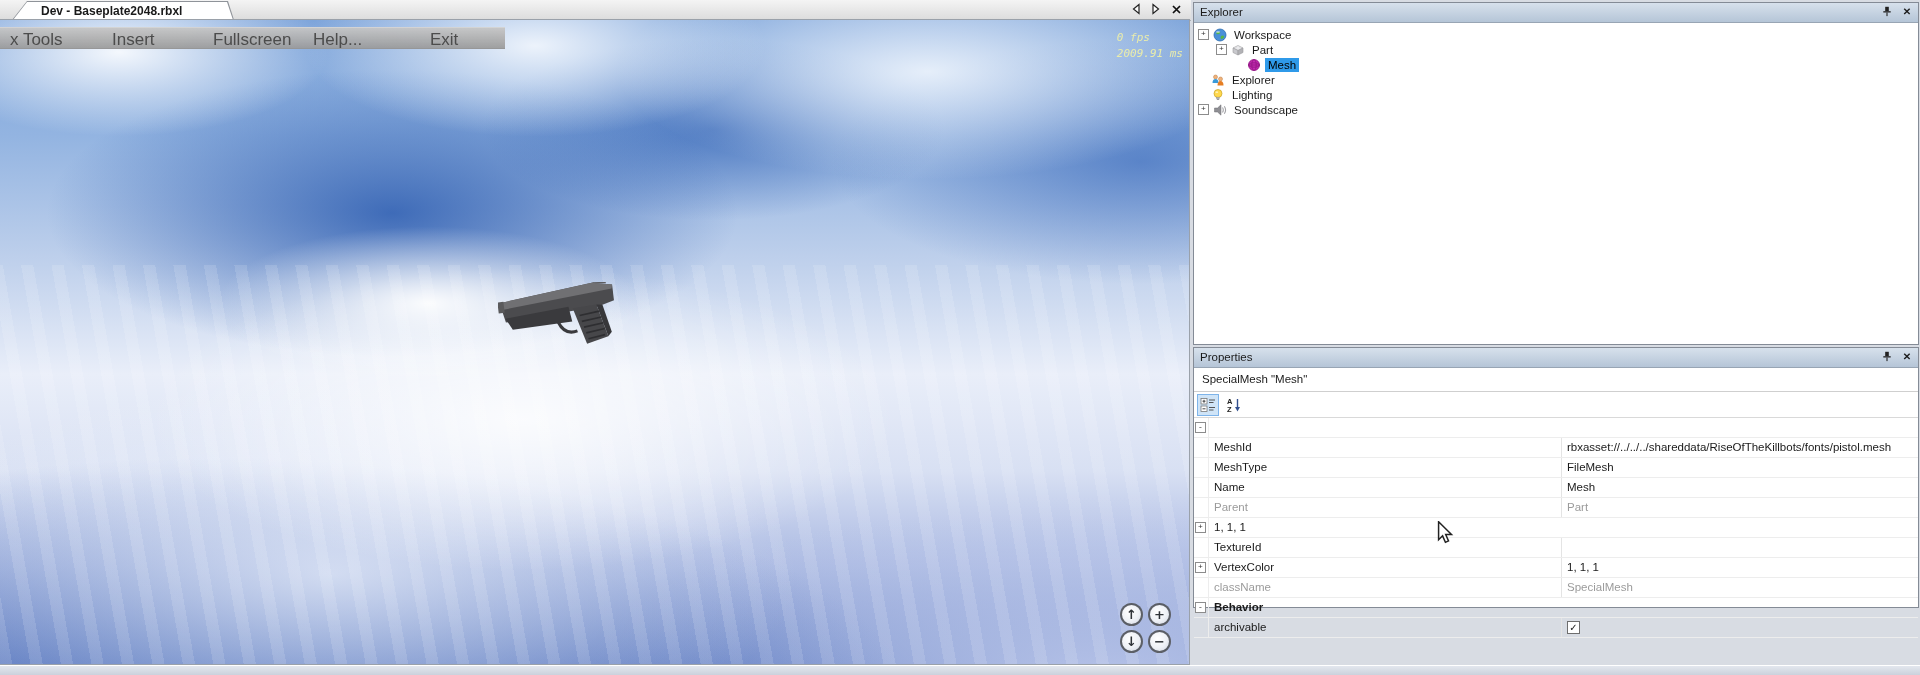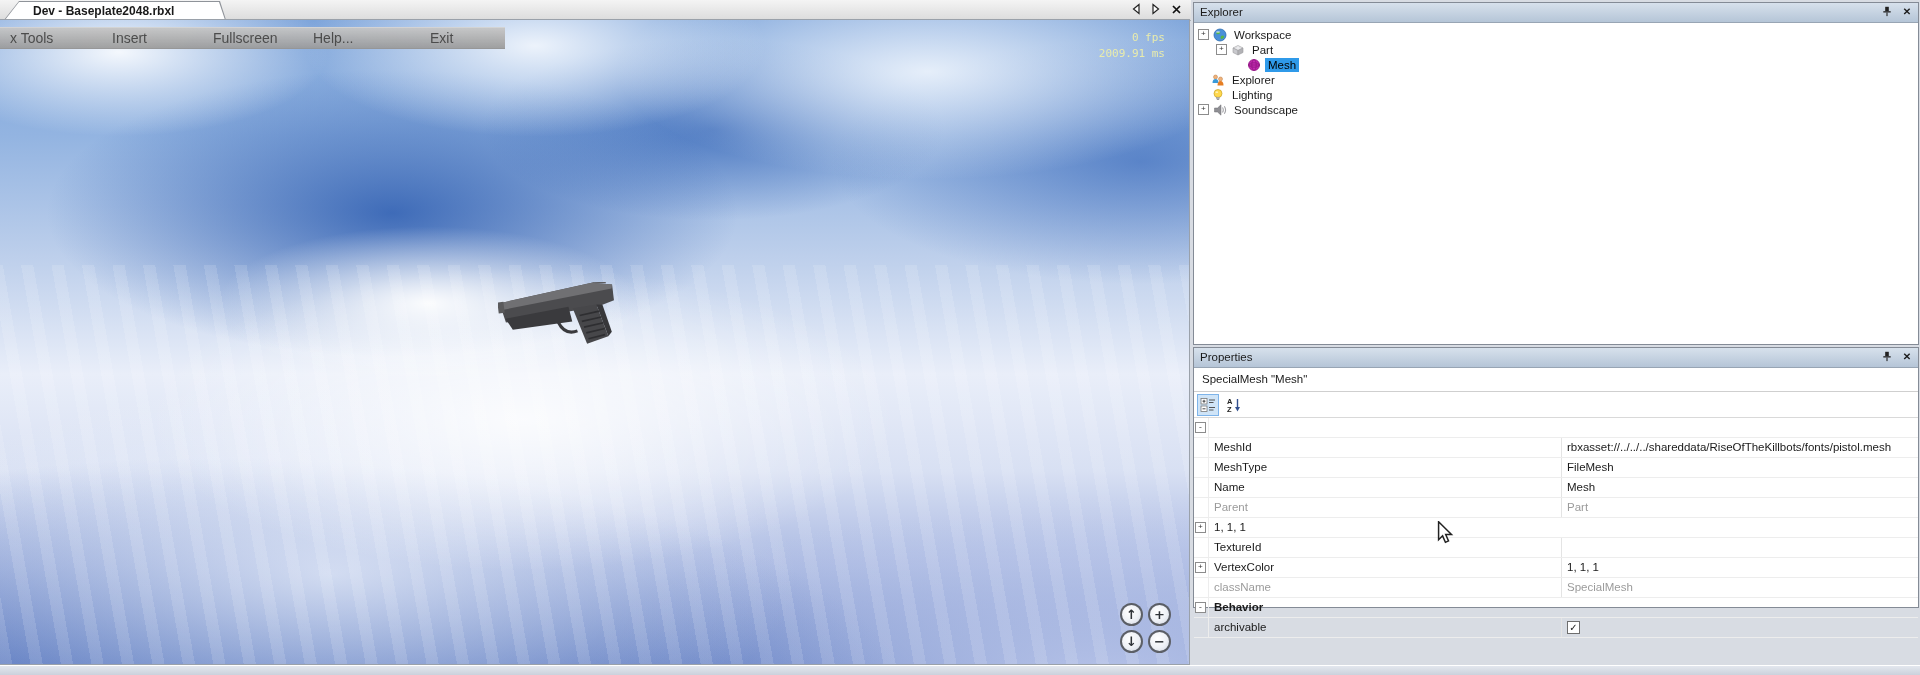--- a/index.html
+++ b/index.html
@@ -2,21 +2,21 @@
 <html><head>
 <meta charset="utf-8">
 <style>
   html,body{margin:0;padding:0;background:#b9bfc9;}
   .screen{position:relative;width:1920px;height:675px;overflow:hidden;background:#d8dce3;
           font-family:"Liberation Sans",sans-serif;color:#1a1a1a;}
 
   
   .tabbar{position:absolute;left:0;top:0;width:1191px;height:20px;
           background:linear-gradient(#f4f4f4,#dcdcdc);border-bottom:1px solid #aab0b8;}
-  .tab{position:absolute;left:4px;top:1px;width:222px;height:19px;
+  .tab{position:absolute;left:12px;top:1px;width:222px;height:19px;
        background:#8f9399;clip-path:polygon(15px 0,calc(100% - 6px) 0,100% 100%,0 100%);}
   .tab-inner{position:absolute;left:1px;top:1px;right:1px;bottom:0;background:#fff;
        clip-path:polygon(14px 0,calc(100% - 6px) 0,100% 100%,0 100%);
        font-size:12px;font-weight:bold;line-height:18px;padding-left:28px;box-sizing:border-box;white-space:nowrap;}
   .tabnav{position:absolute;right:8px;top:2px;display:flex;gap:6px;align-items:center;}
   .tn{width:14px;height:14px;display:flex;align-items:center;justify-content:center;cursor:default;}
   .tn svg{display:block;}
 
   
   .viewport{position:absolute;left:0;top:20px;width:1189px;height:644px;outline:1px solid #9aa1aa;overflow:hidden;
@@ -32,24 +32,24 @@
       radial-gradient(ellipse 430px 170px at 96% 22%, rgba(36,88,178,.55), rgba(36,88,178,0) 72%),
       radial-gradient(ellipse 900px 330px at 18% 108%, rgba(76,110,186,.95), rgba(76,110,186,0) 78%),
       radial-gradient(ellipse 700px 260px at 93% 104%, rgba(196,206,238,.90), rgba(196,206,238,0) 75%),
       linear-gradient(180deg,#7da4da 0%,#93b4e1 18%,#c0d1ec 38%,#e9eef9 55%,#d8e0f3 70%,#aab9e2 85%,#6d87c7 100%);}
   .viewport::after{content:"";position:absolute;left:0;top:38%;width:100%;height:62%;pointer-events:none;
       background:repeating-linear-gradient(80deg, rgba(255,255,255,.13) 0 12px, rgba(255,255,255,0) 12px 30px);}
 
   .menustrip{position:absolute;left:0;top:7px;width:505px;height:20px;
       background:linear-gradient(rgba(197,197,197,.95),rgba(154,154,154,.92));
       border-top:1px solid rgba(225,225,225,.8);border-bottom:1px solid rgba(120,120,120,.6);z-index:3;}
-  .mitem{position:absolute;top:2px;font-size:14px;color:#4c4c4c;white-space:nowrap;cursor:default;}
-
-  .fpsbox{position:absolute;right:24px;top:10px;text-align:right;z-index:3;
-      font-family:"DejaVu Sans Mono",monospace;font-size:11px;color:#e9ecac;line-height:16px;}
+  .mitem{position:absolute;top:2px;font-size:17px;color:#4c4c4c;white-space:nowrap;cursor:default;}
+
+  .fpsbox{position:absolute;right:6px;top:10px;text-align:left;z-index:3;
+      font-family:"DejaVu Sans Mono",monospace;font-size:11px;color:#e9ecac;line-height:16px;font-style:italic;}
 
   .gun{position:absolute;left:498px;top:262px;z-index:2;}
 
   .navbtns{position:absolute;left:1120px;top:583px;width:62px;height:56px;z-index:3;}
   .nbtn{position:absolute;width:19px;height:19px;border-radius:50%;border:2px solid rgba(55,59,66,.8);
       background:radial-gradient(circle at 40% 35%, #ffffff 0%, #eef1f6 55%, #cfd5e0 100%);
       display:flex;align-items:center;justify-content:center;
       font-family:"DejaVu Sans",sans-serif;font-size:13px;font-weight:bold;color:#2f3338;cursor:default;}
 
   

